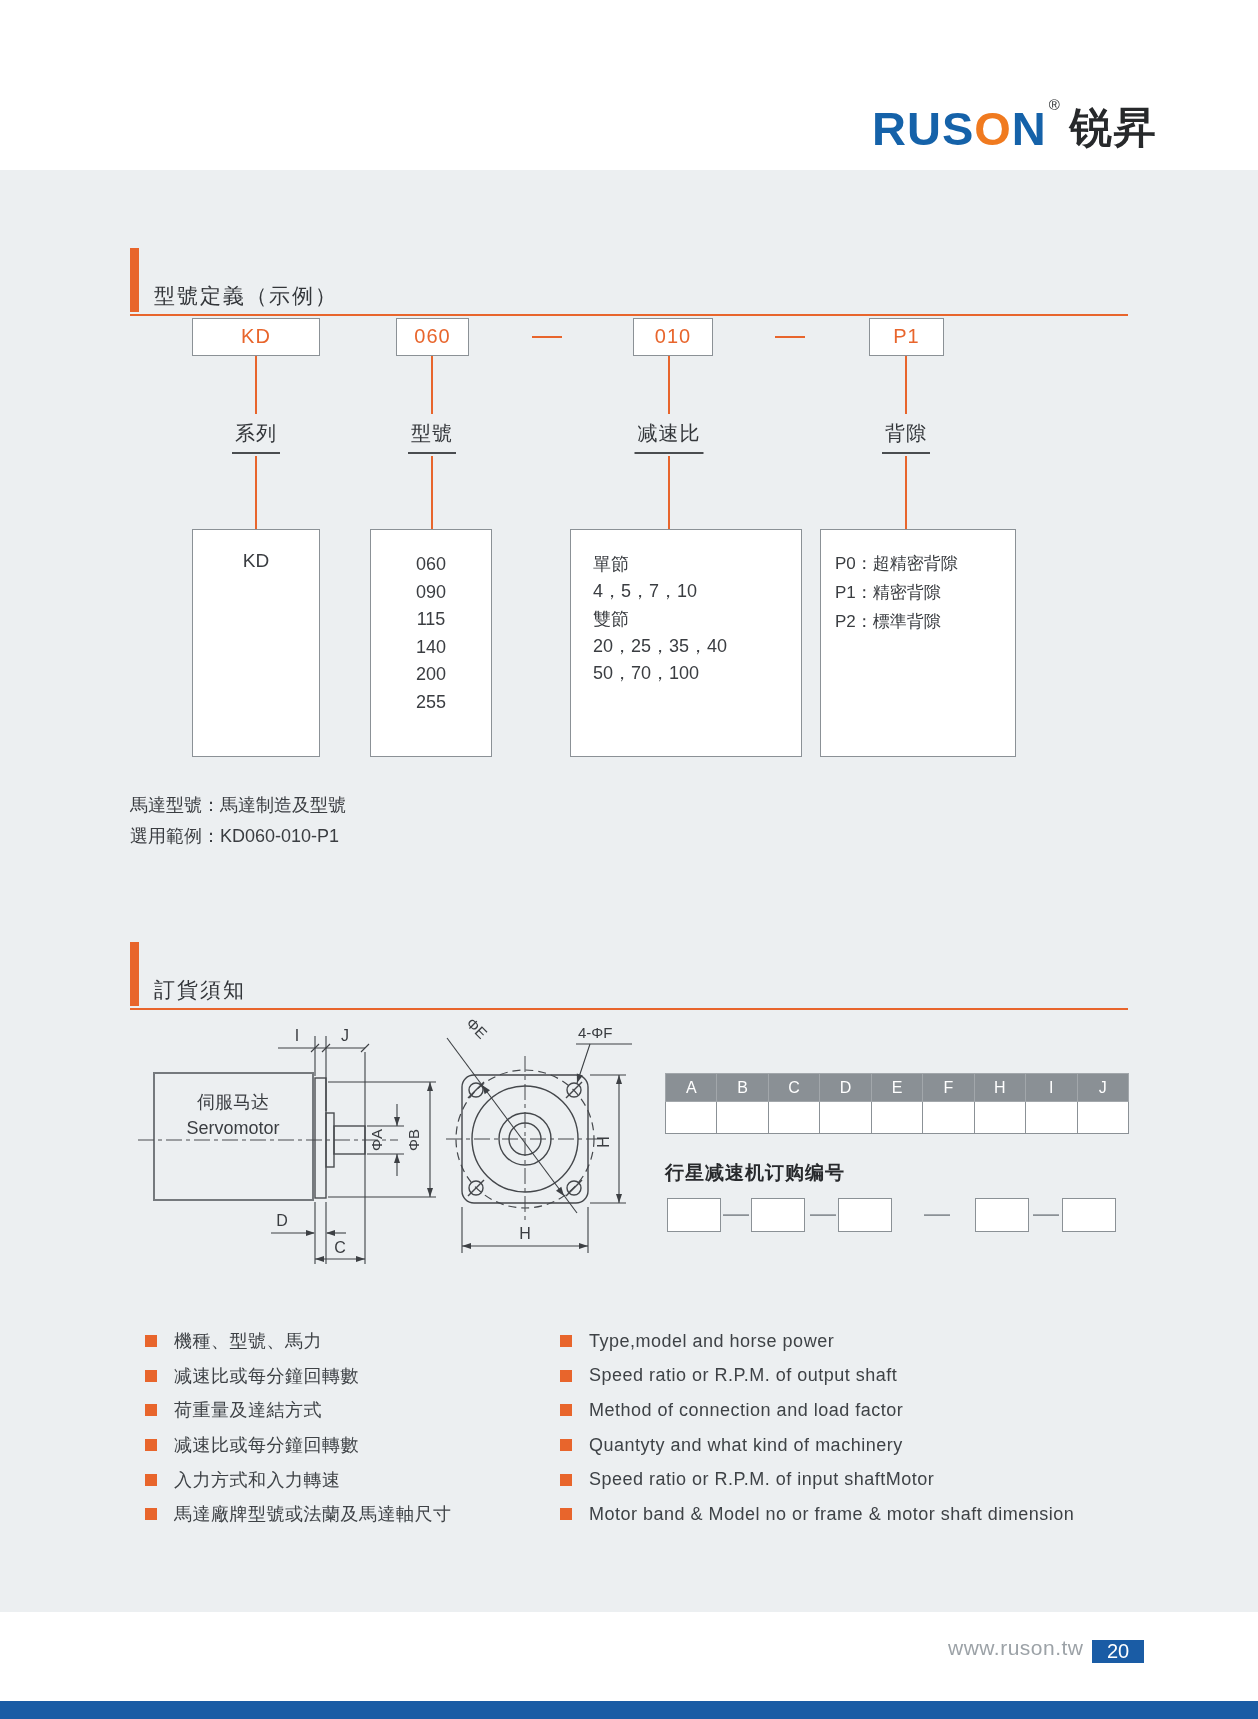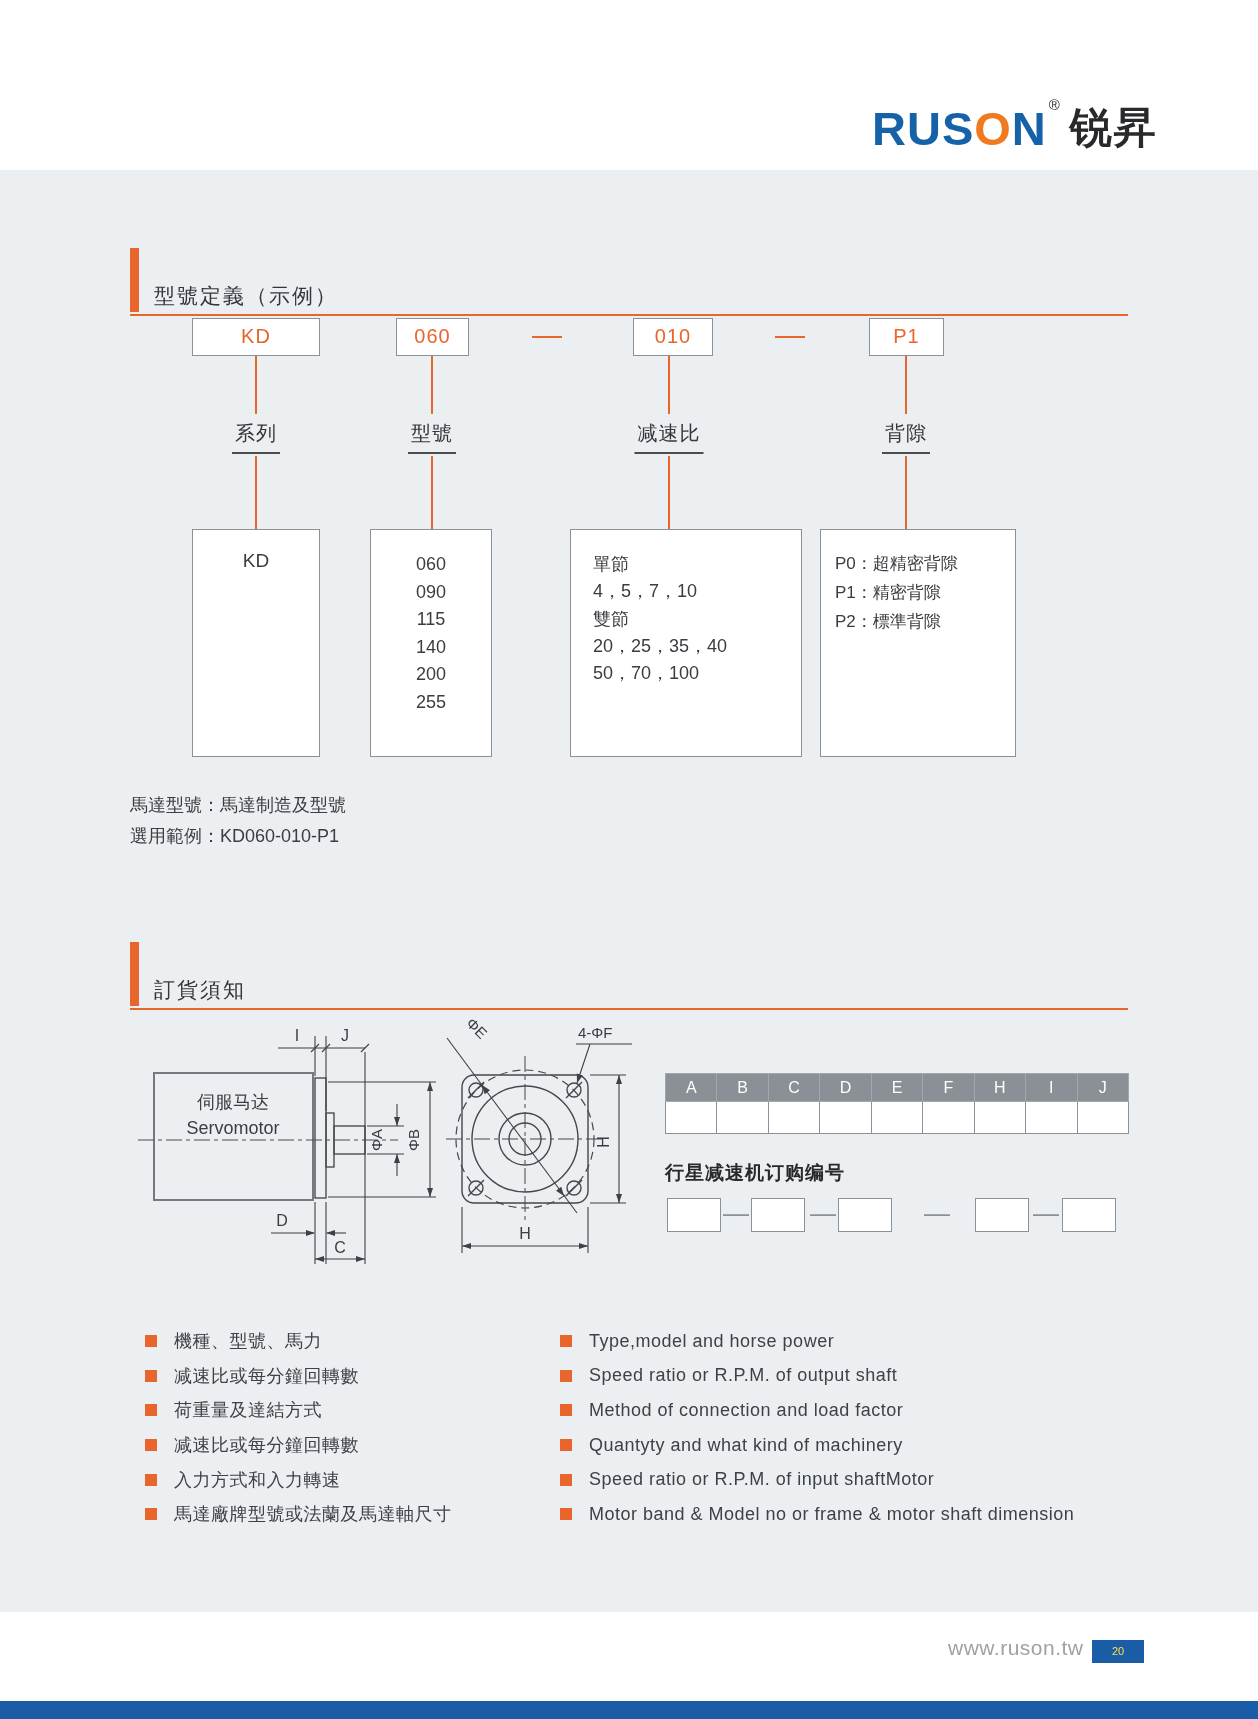--- a/index.html
+++ b/index.html
@@ -47,21 +47,21 @@
 
   
   .bullets { position:absolute; top:1324px; }
   .bullets .row { height:34.6px; display:flex; align-items:center; }
   .bullets .sq { width:12px; height:12px; background:#E8652C; margin-right:17px; flex:0 0 auto; }
   .bullets .tx { font-size:18px; color:#3E4246; letter-spacing:0.5px; white-space:nowrap; }
 
   
   .footer-url { position:absolute; left:948px; top:1636px; font-size:21px; color:#9CA2A7; letter-spacing:0.5px; }
   .page-badge { position:absolute; left:1092px; top:1640px; width:52px; height:23px; background:#1A5CA5;
-                color:#fde047; font-size:11px; line-height:23px; text-align:center; }
+                color:#ffffff; font-size:20px; line-height:23px; text-align:center; }
   .bottom-bar { position:absolute; left:0; top:1701px; width:1258px; height:18px; background:#1A5CA5; }
 
   svg text { font-family:"Liberation Sans","DejaVu Sans",sans-serif; fill:#3A3D41; }
 </style>
 </head>
 <body>
 
 <div class="page">
   <div class="gray-band"></div>
 

